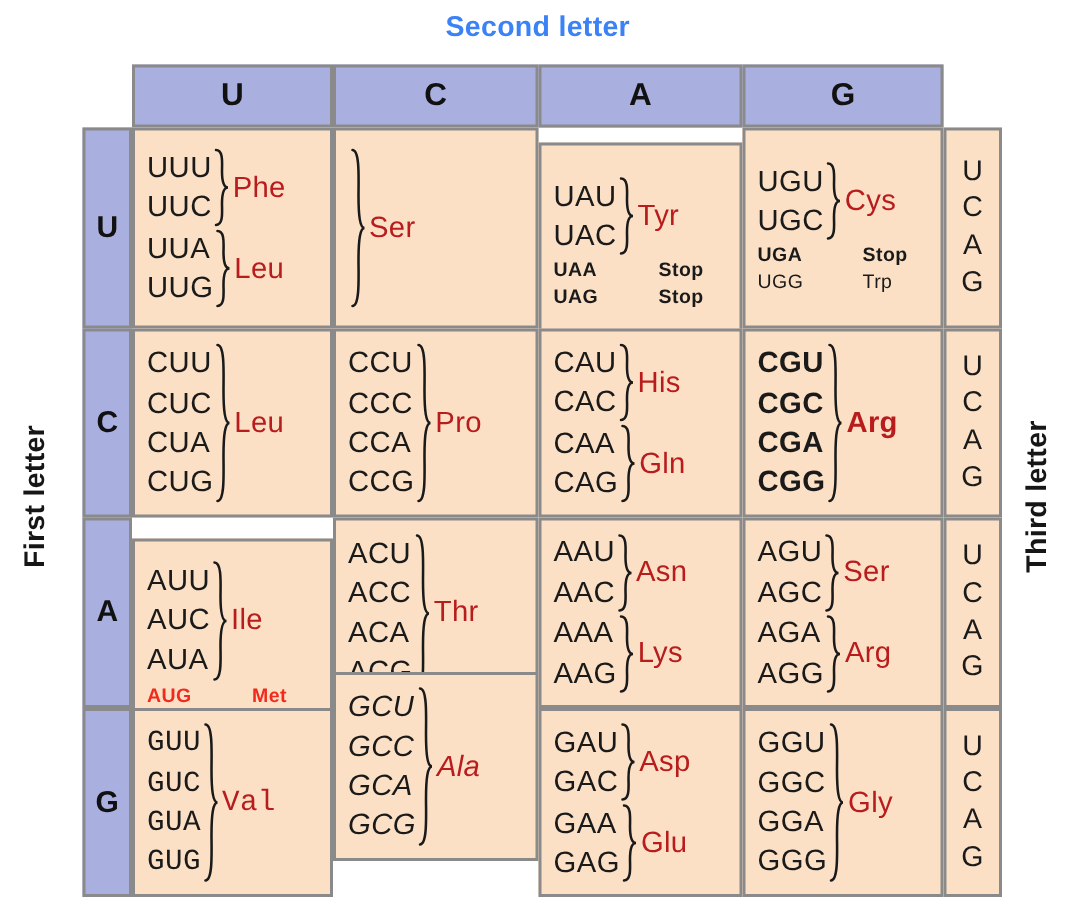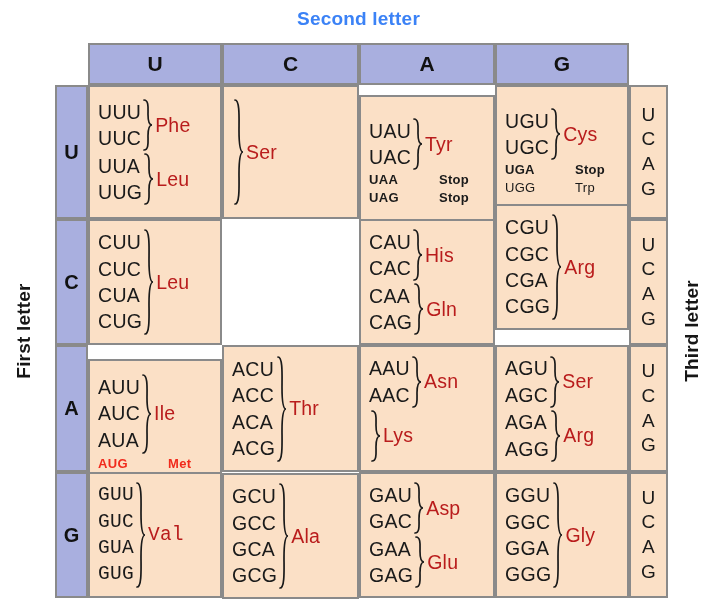--- a/index.html
+++ b/index.html
@@ -297,20 +297,38 @@
             </div>
             <div class="brace">
               <svg width="11" height="108" viewBox="0 0 11 108">
                 <path d="M 2,2 C 7,2 6,21.6 6,32.4 C 6,45.9 7,54 10,54 C 7,54 6,62.1 6,75.6 C 6,86.4 7,106 2,106" fill="none" stroke="#1a1a1a" stroke-width="1.7" stroke-linecap="round"></path>
               </svg>
             </div>
             <div class="aa">Leu</div>
           </div>
         </div>
       </div>
+      <div class="cell body-cell" style="left: 167px; top: 176px; width: 137px; height: 126px;">
+        <div class="block">
+          <div class="grp g4">
+            <div class="codons">
+              <span>CCU</span>
+              <span>CCC</span>
+              <span>CCA</span>
+              <span>CCG</span>
+            </div>
+            <div class="brace">
+              <svg width="11" height="108" viewBox="0 0 11 108">
+                <path d="M 2,2 C 7,2 6,21.6 6,32.4 C 6,45.9 7,54 10,54 C 7,54 6,62.1 6,75.6 C 6,86.4 7,106 2,106" fill="none" stroke="#1a1a1a" stroke-width="1.7" stroke-linecap="round"></path>
+              </svg>
+            </div>
+            <div class="aa">Pro</div>
+          </div>
+        </div>
+      </div>
       <div class="cell body-cell" style="left: 304px; top: 176px; width: 136px; height: 126px; text-decoration: underline;">
         <div class="block">
           <div class="grp">
             <div class="codons">
               <span>CAU</span>
               <span>CAC</span>
             </div>
             <div class="brace">
               <svg width="11" height="54" viewBox="0 0 11 54">
                 <path d="M 2,2 C 7,2 6,10.8 6,16.2 C 6,22.95 7,27 10,27 C 7,27 6,31.05 6,37.8 C 6,43.2 7,52 2,52" fill="none" stroke="#1a1a1a" stroke-width="1.7" stroke-linecap="round"></path>
@@ -325,21 +343,21 @@
             </div>
             <div class="brace">
               <svg width="11" height="54" viewBox="0 0 11 54">
                 <path d="M 2,2 C 7,2 6,10.8 6,16.2 C 6,22.95 7,27 10,27 C 7,27 6,31.05 6,37.8 C 6,43.2 7,52 2,52" fill="none" stroke="#1a1a1a" stroke-width="1.7" stroke-linecap="round"></path>
               </svg>
             </div>
             <div class="aa">Gln</div>
           </div>
         </div>
       </div>
-      <div class="cell body-cell" style="left: 440px; top: 161px; width: 134px; height: 126px;">
+      <div class="cell body-cell" style="left: 440px; top: 176px; width: 134px; height: 126px; font-weight: bold;">
         <div class="block">
           <div class="grp g4">
             <div class="codons">
               <span>CGU</span>
               <span>CGC</span>
               <span>CGA</span>
               <span>CGG</span>
             </div>
             <div class="brace">
               <svg width="11" height="108" viewBox="0 0 11 108">
@@ -404,20 +422,24 @@
               <span>AAC</span>
             </div>
             <div class="brace">
               <svg width="11" height="54" viewBox="0 0 11 54">
                 <path d="M 2,2 C 7,2 6,10.8 6,16.2 C 6,22.95 7,27 10,27 C 7,27 6,31.05 6,37.8 C 6,43.2 7,52 2,52" fill="none" stroke="#1a1a1a" stroke-width="1.7" stroke-linecap="round"></path>
               </svg>
             </div>
             <div class="aa">Asn</div>
           </div>
           <div class="grp">
+            <div class="codons">
+              <span>AAA</span>
+              <span>AAG</span>
+            </div>
             <div class="brace">
               <svg width="11" height="54" viewBox="0 0 11 54">
                 <path d="M 2,2 C 7,2 6,10.8 6,16.2 C 6,22.95 7,27 10,27 C 7,27 6,31.05 6,37.8 C 6,43.2 7,52 2,52" fill="none" stroke="#1a1a1a" stroke-width="1.7" stroke-linecap="round"></path>
               </svg>
             </div>
             <div class="aa">Lys</div>
           </div>
         </div>
       </div>
       <div class="cell body-cell" style="left: 440px; top: 302px; width: 134px; height: 127px;">
@@ -466,21 +488,21 @@
             </div>
             <div class="brace">
               <svg width="11" height="108" viewBox="0 0 11 108">
                 <path d="M 2,2 C 7,2 6,21.6 6,32.4 C 6,45.9 7,54 10,54 C 7,54 6,62.1 6,75.6 C 6,86.4 7,106 2,106" fill="none" stroke="#1a1a1a" stroke-width="1.7" stroke-linecap="round"></path>
               </svg>
             </div>
             <div class="aa">Val</div>
           </div>
         </div>
       </div>
-      <div class="cell body-cell" style="left: 167px; top: 430px; width: 137px; height: 126px;">
+      <div class="cell body-cell" style="left: 167px; top: 405px; width: 137px; height: 126px; font-style: italic;">
         <div class="block">
           <div class="grp g4">
             <div class="codons">
               <span>GCU</span>
               <span>GCC</span>
               <span>GCA</span>
               <span>GCG</span>
             </div>
             <div class="brace">
               <svg width="11" height="108" viewBox="0 0 11 108">

